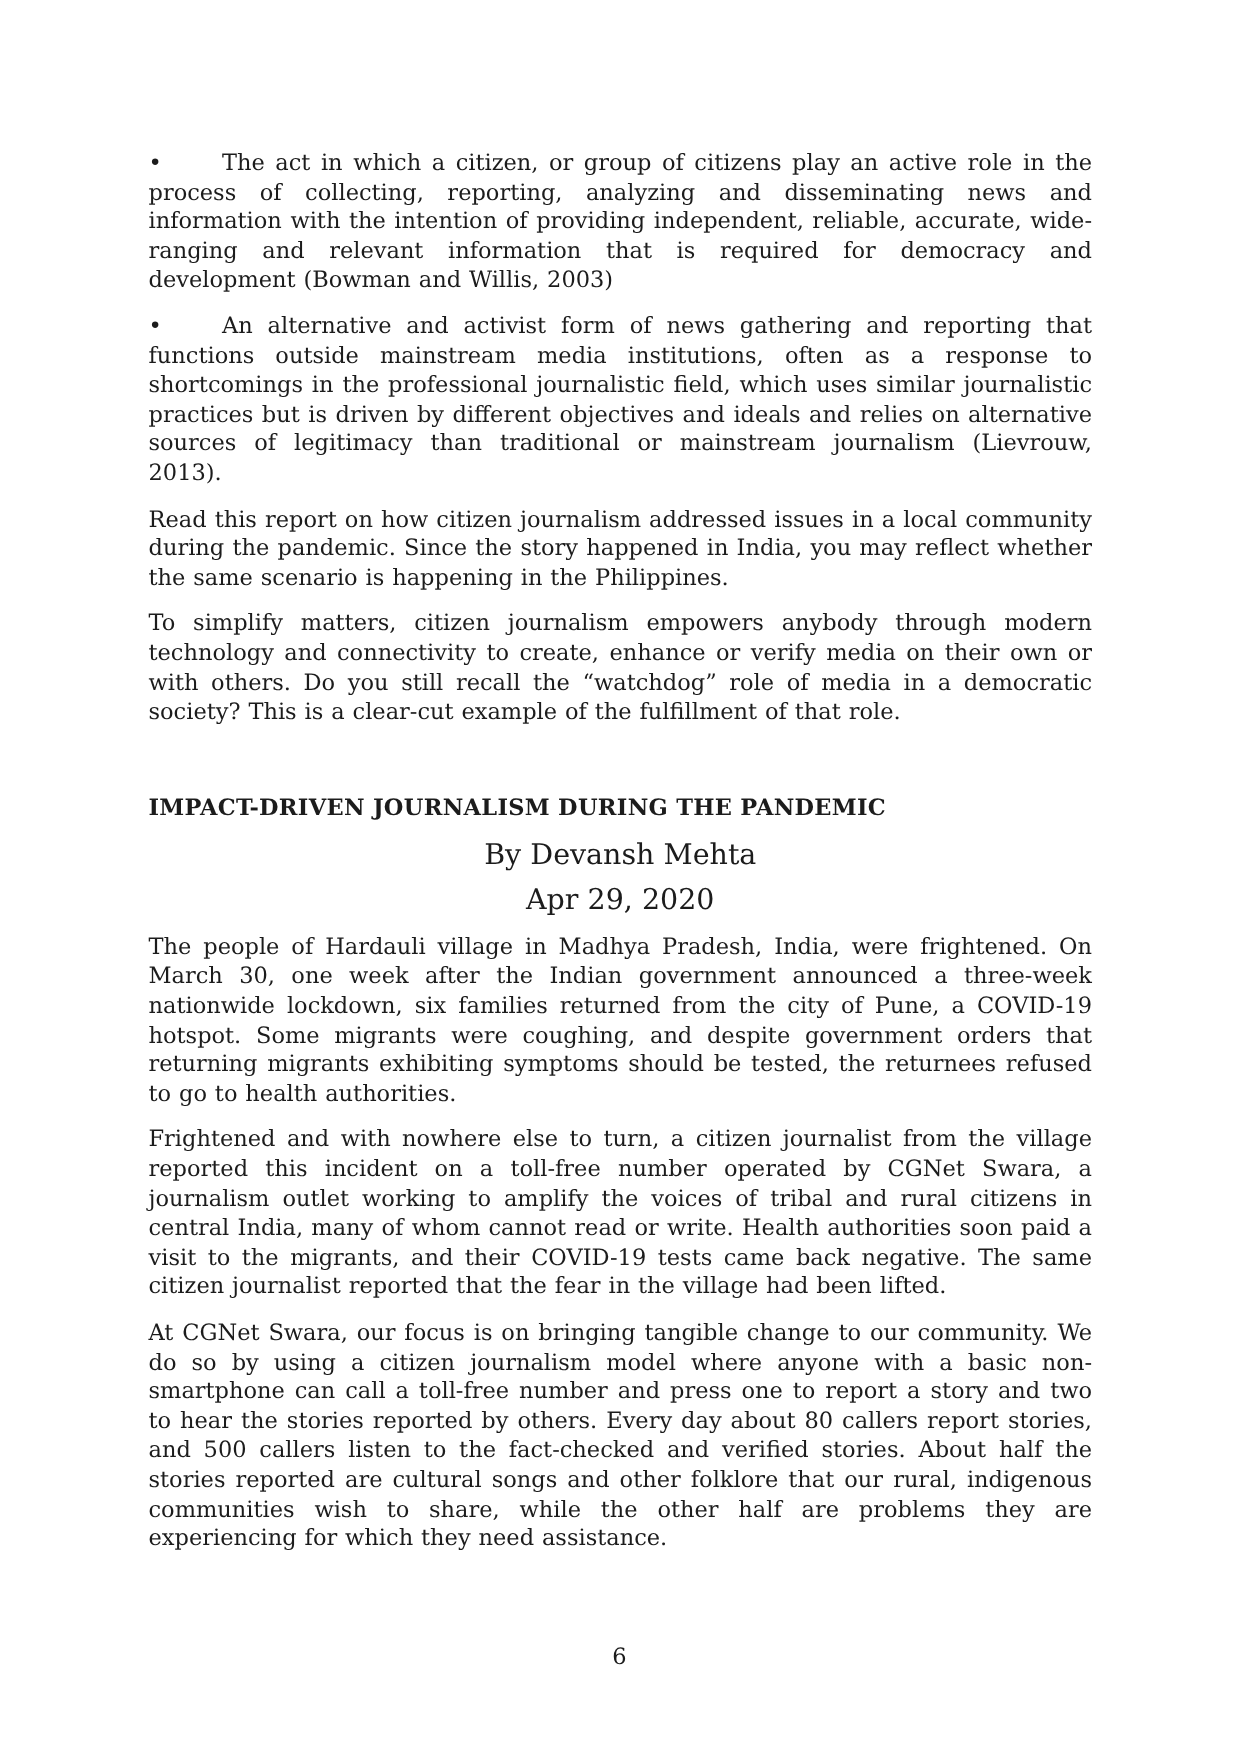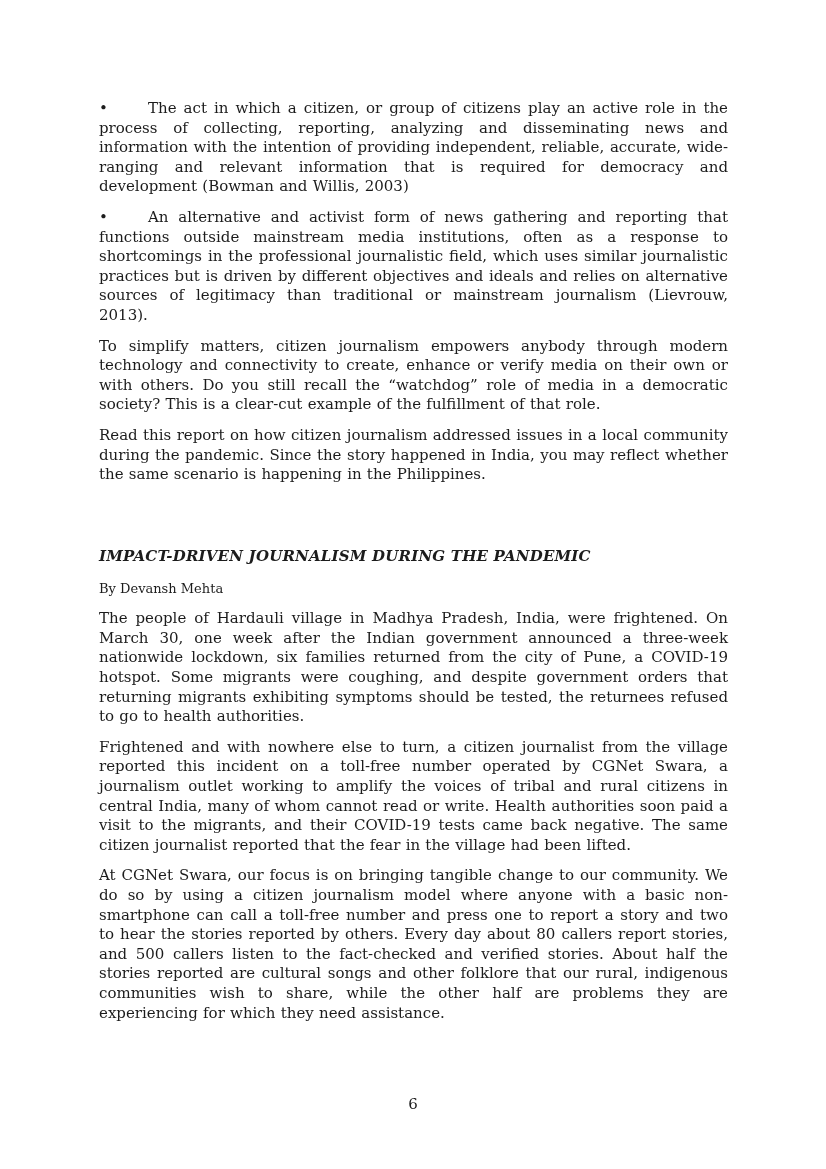--- a/index.html
+++ b/index.html
@@ -28,30 +28,29 @@
     word-spacing: 0.5px;
   }
   .bullet-mark {
     display: inline-block;
     width: 49px;
   }
   .article-title {
     font-size: 15px;
     font-weight: bold;
     letter-spacing: 0.2px;
-    margin-top: 62px;
+    margin-top: 44px;
     margin-bottom: 14px;
     text-align: left;
-    font-style: italic;
   }
   .byline, .dateline {
-    font-size: 13px;
+    font-size: 19px;
     line-height: 19.6px;
     margin-bottom: 11px;
-    text-align: left;
+    text-align: center;
   }
   .article-body-first {
   }
   .footer {
     position: absolute;
     left: 0;
     width: 826px;
     top: 1094px;
     text-align: center;
   }
@@ -73,28 +72,29 @@
 <body>
 
 <div class="page">
   <div class="content">
 
     <p class="para"><span class="bullet-mark">•</span><span>The act in which a citizen, or group of citizens play an active role in the process of collecting, reporting, analyzing and disseminating news and information with the intention of providing independent, reliable, accurate, wide-ranging and relevant information that is required for democracy and development (Bowman and Willis, 2003)</span></p>
 
     <p class="para"><span class="bullet-mark">•</span><span>An alternative and activist form of news gathering and reporting that functions outside mainstream media institutions, often as a response to shortcomings in the professional journalistic field, which uses similar journalistic practices but is driven by different objectives and ideals and relies on alternative sources of legitimacy than traditional or mainstream journalism (Lievrouw, 2013).</span></p>
 
 
+    <p class="para">Read this report on how citizen journalism addressed issues in a local community during the pandemic. Since the story happened in India, you may reflect whether the same scenario is happening in the Philippines.</p>
+
     <p class="para">To simplify matters, citizen journalism empowers anybody through modern technology and connectivity to create, enhance or verify media on their own or with others. Do you still recall the “watchdog” role of media in a democratic society? This is a clear-cut example of the fulfillment of that role.</p>
-
-    <p class="para">Read this report on how citizen journalism addressed issues in a local community during the pandemic. Since the story happened in India, you may reflect whether the same scenario is happening in the Philippines.</p>
 
     <h2 class="article-title">IMPACT-DRIVEN JOURNALISM DURING THE PANDEMIC</h2>
 
     <p class="byline">By Devansh Mehta</p>
 
+    <p class="dateline">Apr 29, 2020</p>
 
     <p class="para article-body-first">The people of Hardauli village in Madhya Pradesh, India, were frightened. On March 30, one week after the Indian government announced a three-week nationwide lockdown, six families returned from the city of Pune, a COVID-19 hotspot. Some migrants were coughing, and despite government orders that returning migrants exhibiting symptoms should be tested, the returnees refused to go to health authorities.</p>
 
     <p class="para">Frightened and with nowhere else to turn, a citizen journalist from the village reported this incident on a toll-free number operated by CGNet Swara, a journalism outlet working to amplify the voices of tribal and rural citizens in central India, many of whom cannot read or write. Health authorities soon paid a visit to the migrants, and their COVID-19 tests came back negative. The same citizen journalist reported that the fear in the village had been lifted.</p>
 
     <p class="para">At CGNet Swara, our focus is on bringing tangible change to our community. We do so by using a citizen journalism model where anyone with a basic non-smartphone can call a toll-free number and press one to report a story and two to hear the stories reported by others. Every day about 80 callers report stories, and 500 callers listen to the fact-checked and verified stories. About half the stories reported are cultural songs and other folklore that our rural, indigenous communities wish to share, while the other half are problems they are experiencing for which they need assistance.</p>
 
   </div>
 
   <div class="footer">

